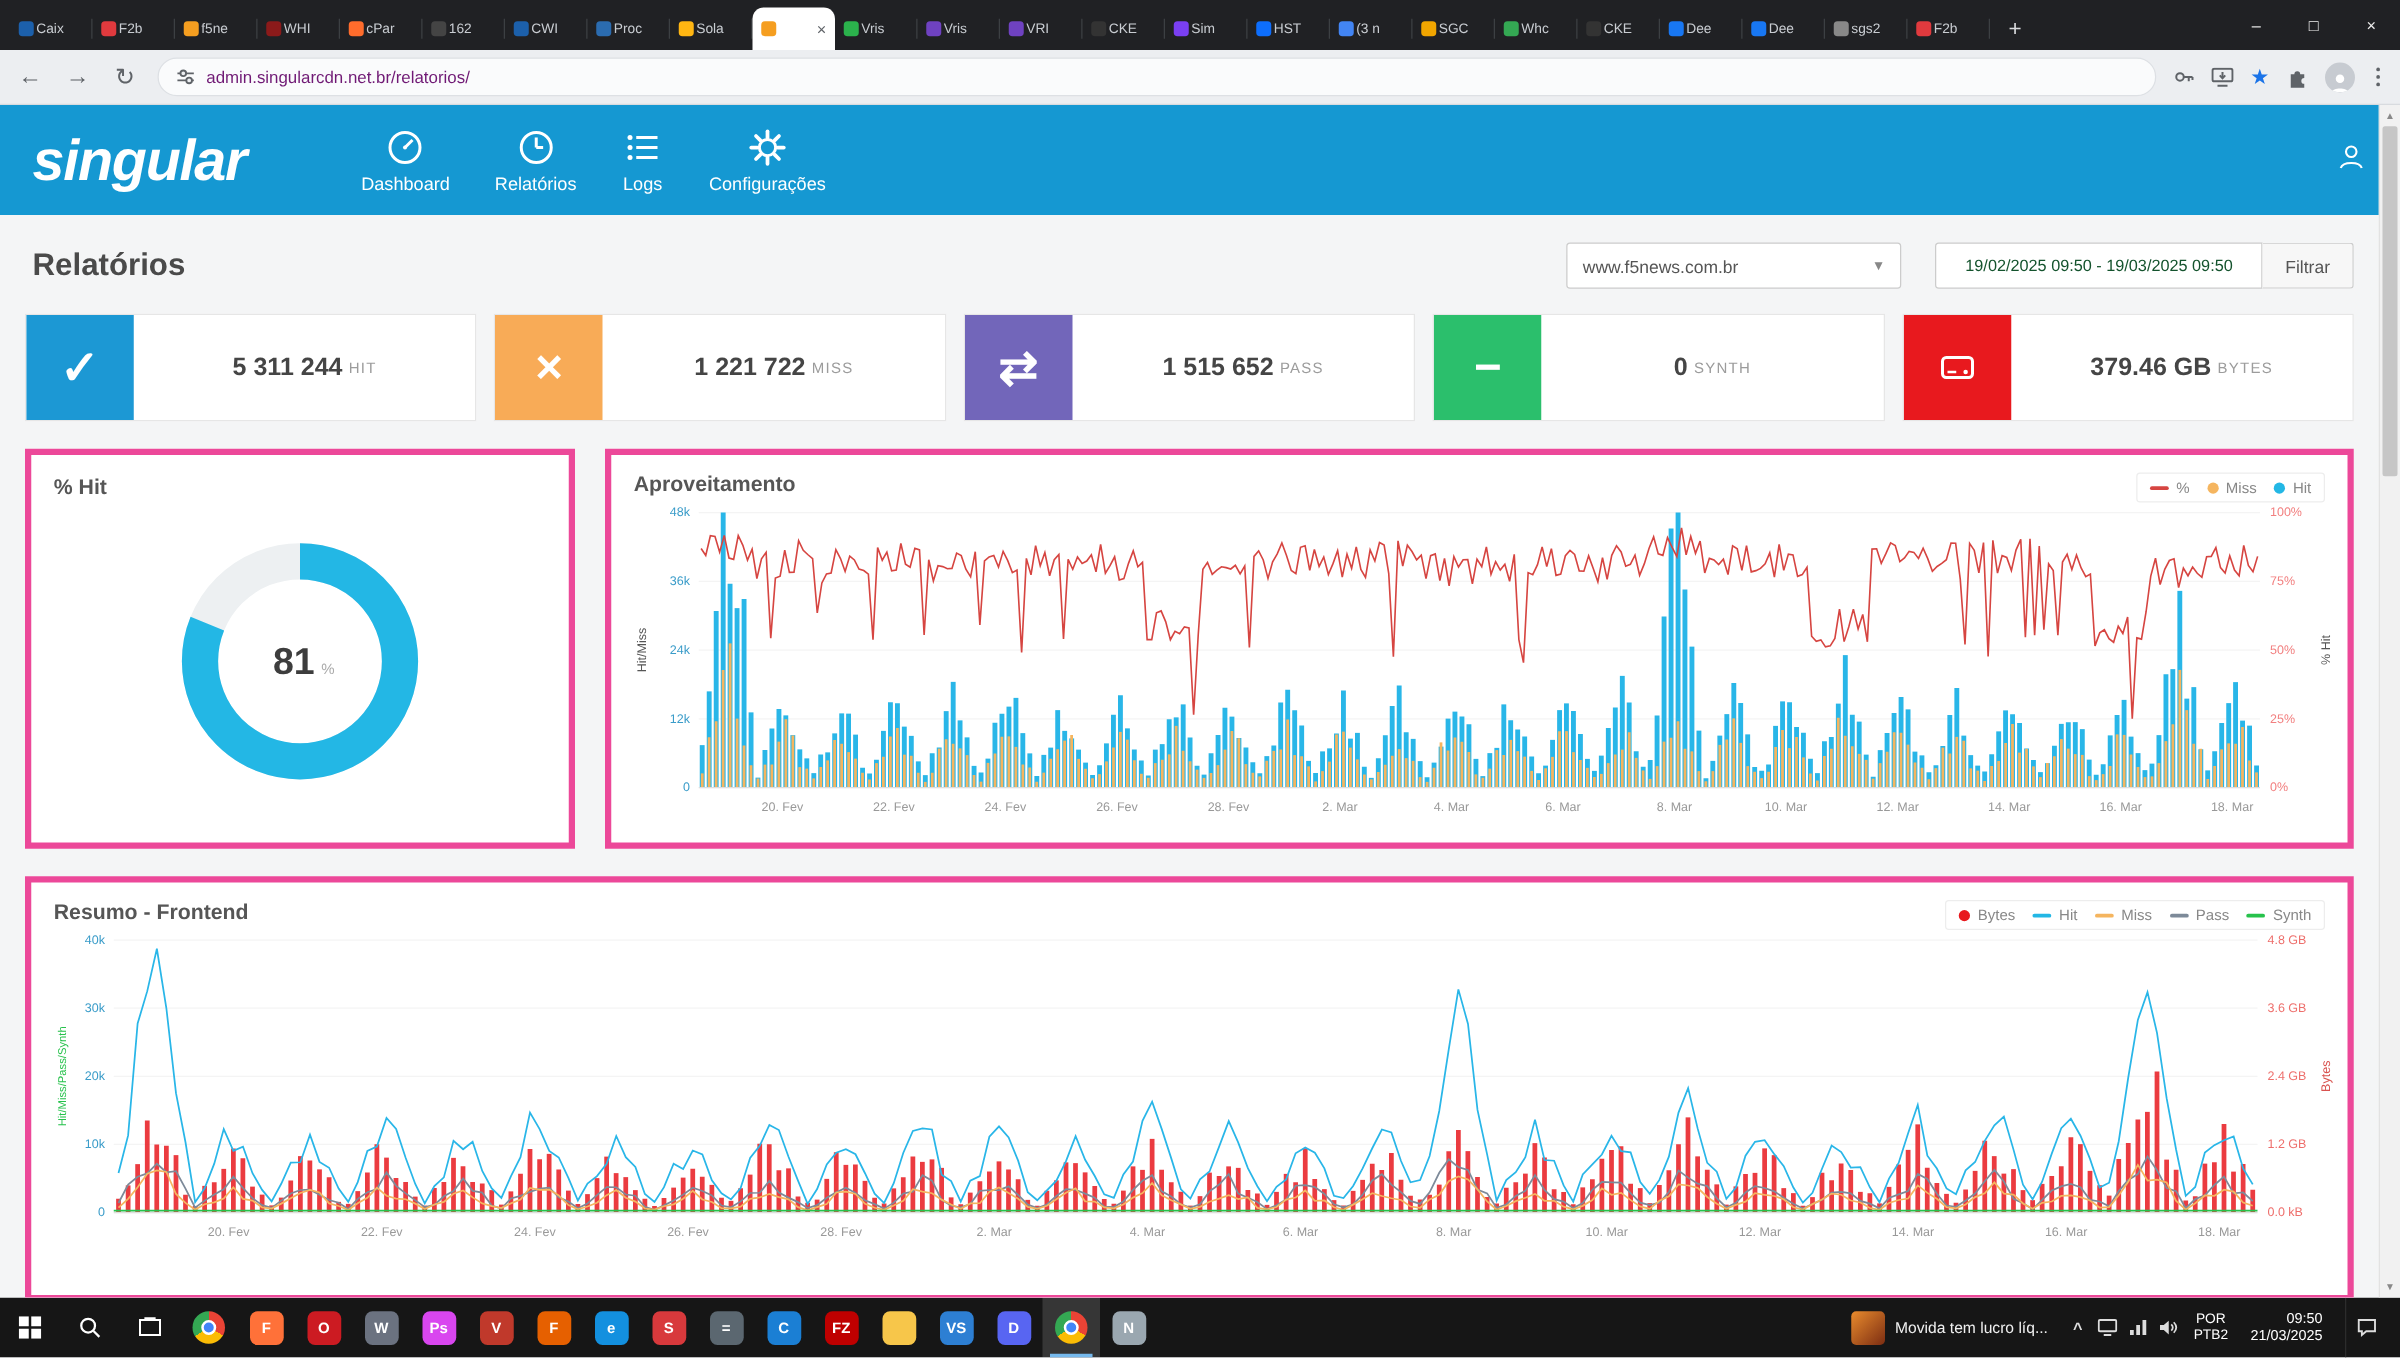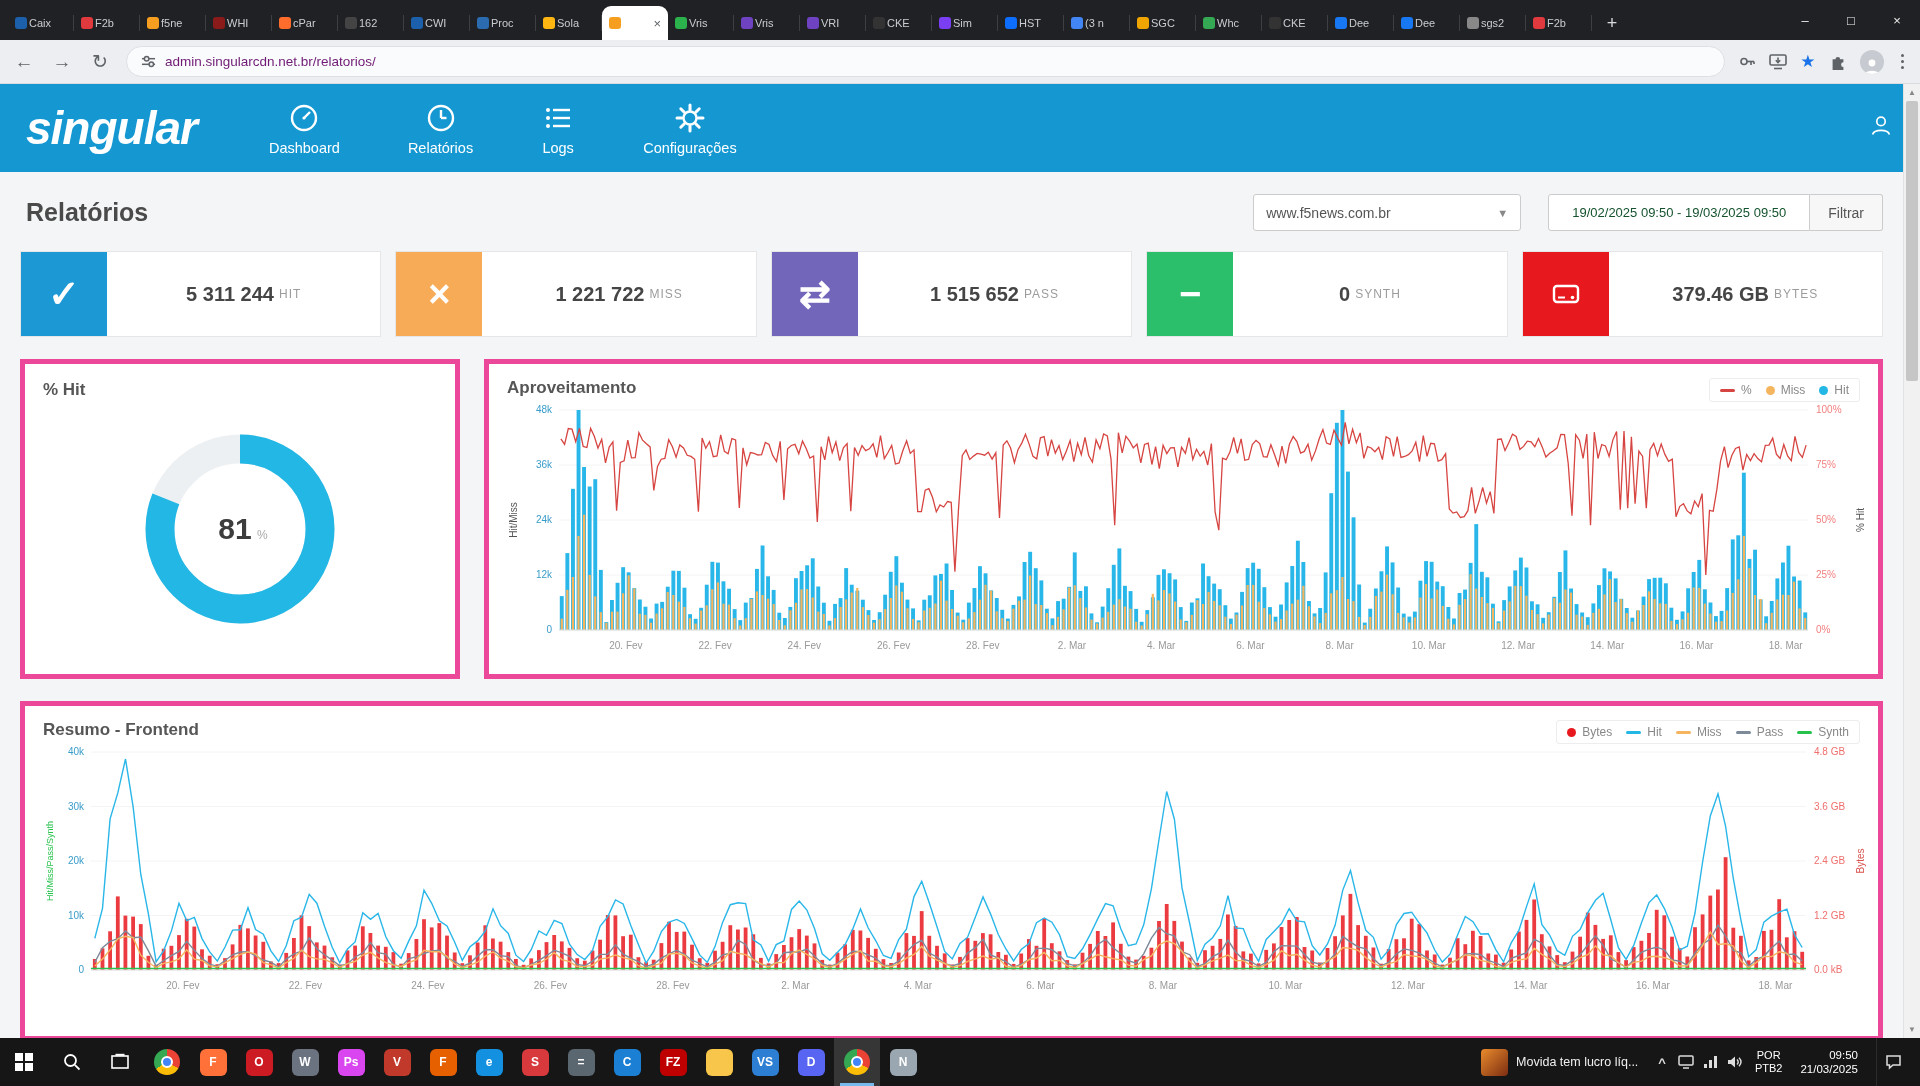--- a/index.html
+++ b/index.html
@@ -27,21 +27,21 @@
   .tb-icons svg{display:block}
   .star{color:#1a73e8;font-size:17px}
   .avatar-chip{width:24px;height:24px;border-radius:50%;background:#c7cbd1;display:flex;align-items:flex-end;justify-content:center;overflow:hidden}
   .kebab{display:flex;flex-direction:column;gap:2.5px;padding:0 4px}
   .kebab i{width:3.5px;height:3.5px;border-radius:50%;background:#5f6368}
 
   
   .app{flex:1;position:relative;overflow:hidden;background:#f4f5f6}
   .app-header{height:88px;background:#1598d2;display:flex;align-items:center;padding:0 26px}
   .logo{color:#fff;font-size:46px;font-weight:800;letter-spacing:-1px;font-style:italic}
-  .mainnav{display:flex;gap:68px;margin-left:72px}
+  .mainnav{display:flex;gap:36px;margin-left:92px}
   .nav-item{display:flex;flex-direction:column;align-items:center;gap:5px;color:#fff;cursor:pointer}
   .nav-item .nlabel{font-size:14.5px}
   .user-btn{margin-left:auto;color:#fff}
 
   
   .page{padding:14px 37px 0 20px;height:calc(100% - 88px);position:relative}
   .page-head{display:flex;align-items:center;margin:8px 0 20px 6px}
   .page-title{font-size:25px;font-weight:700;color:#4a4a4a}
   .head-controls{margin-left:auto;display:flex;align-items:center}
   .site-select{width:268px;height:37px;background:#fff;border:1px solid #ccc;border-radius:3px;display:flex;align-items:center;padding:0 12px;font-size:14px;color:#555;margin-right:27px}

